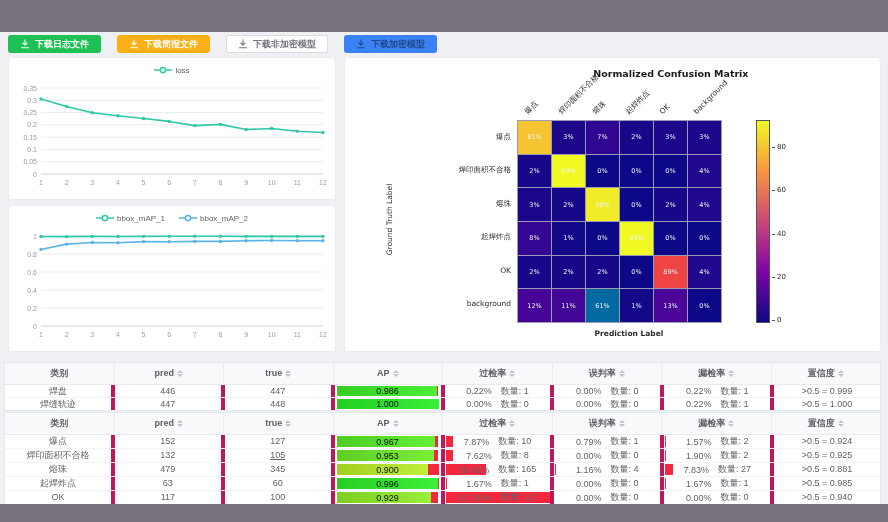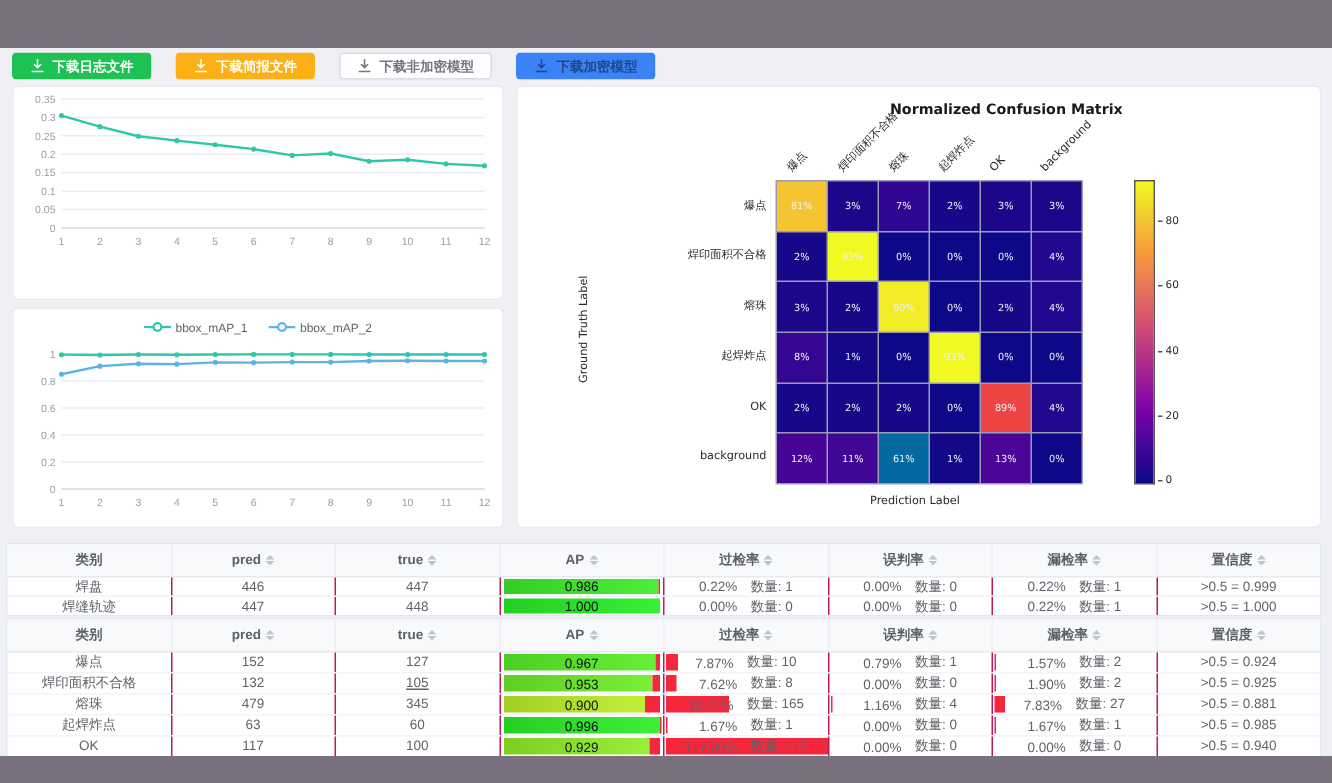--- a/index.html
+++ b/index.html
@@ -31,21 +31,21 @@
   .hm-cbar{position:absolute;border:1px solid #555;}
   .hm-cbtick{position:absolute;font-family:"DejaVu Sans",sans-serif;font-size:7px;color:#2a2a2a;}
   .hm-cbtick:before{content:"";position:absolute;left:-5px;top:4px;width:3px;height:1px;background:#555;}
   
   .tbl{position:absolute;left:4px;width:877px;background:#fff;border:1px solid #e4e7ed;box-sizing:border-box;}
   .t-head{display:flex;background:#f8f9fb;height:21px;border-bottom:1px solid #e8eaee;}
   .t-head .t-cell{font-weight:700;color:#5d6066;line-height:21px;border-right:1px solid #eceef2;}
   .t-cell{flex:1 1 0;min-width:0;text-align:center;font-size:9px;color:#5f6368;position:relative;box-sizing:border-box;}
   .t-row{display:flex;border-bottom:1px solid #f3f4f6;}
   .t-row:last-child{border-bottom:none;}
-  .t-row .t-cell{border-right:1px solid #be185d;}
+  .t-row .t-cell{border-right:4px solid #be185d;}
   .t-cell:last-child{border-right:none!important;}
   .sorter{display:inline-flex;flex-direction:column;margin-left:3px;vertical-align:middle;gap:1px;}
   .sorter i{display:block;width:0;height:0;border-left:3px solid transparent;border-right:3px solid transparent;}
   .sorter .car-up{border-bottom:3.5px solid #c0c4cc;}
   .sorter .car-down{border-top:3.5px solid #c0c4cc;}
   .ap-wrap{position:absolute;left:2px;right:2px;top:1px;bottom:1px;}
   .ap-green{position:absolute;left:0;top:0;bottom:0;}
   .ap-red{position:absolute;top:0;bottom:0;background:#f5273d;}
   .ap-text{position:absolute;left:0;right:0;top:0;bottom:0;color:#111;display:flex;align-items:center;justify-content:center;}
   .rate-bar{position:absolute;left:1px;top:1px;bottom:1px;background:#f5273d;}
@@ -77,20 +77,29 @@
           <span>下载非加密模型</span>
         </button>
         <button class="btn gray">
           <svg width="10" height="10" viewBox="0 0 12 12">
             <path d="M6 1v6 M3.5 4.8 L6 7.4 L8.5 4.8 M1.8 10.4 h8.4" stroke="currentColor" fill="none" stroke-width="1.3" stroke-linecap="round" stroke-linejoin="round"></path>
           </svg>
           <span>下载加密模型</span>
         </button>
       </div>
     <div class="card" id="card-loss">
+        <div class="legend">
+          <span class="legend-item">
+            <svg width="18" height="8" viewBox="0 0 18 8">
+              <line x1="0" y1="4" x2="18" y2="4" stroke="#2fc8a7" stroke-width="1.5"></line>
+              <circle cx="9" cy="4" r="2.6" fill="#fff" stroke="#2fc8a7" stroke-width="1.5"></circle>
+            </svg>
+            <span>loss</span>
+          </span>
+        </div>
         <svg width="322" height="114" viewBox="0 0 322 114" style="display: block; margin: 0px auto;">
           <line x1="30" y1="94" x2="312" y2="94" stroke="#e9ecf2" stroke-width="1"></line>
           <text x="26" y="96.5" text-anchor="end" font-size="7" fill="#9aa0a6">0</text>
           <line x1="30" y1="81.71428571428571" x2="312" y2="81.71428571428571" stroke="#e9ecf2" stroke-width="1"></line>
           <text x="26" y="84.21428571428571" text-anchor="end" font-size="7" fill="#9aa0a6">0.05</text>
           <line x1="30" y1="69.42857142857142" x2="312" y2="69.42857142857142" stroke="#e9ecf2" stroke-width="1"></line>
           <text x="26" y="71.92857142857142" text-anchor="end" font-size="7" fill="#9aa0a6">0.1</text>
           <line x1="30" y1="57.14285714285714" x2="312" y2="57.14285714285714" stroke="#e9ecf2" stroke-width="1"></line>
           <text x="26" y="59.64285714285714" text-anchor="end" font-size="7" fill="#9aa0a6">0.15</text>
           <line x1="30" y1="44.85714285714285" x2="312" y2="44.85714285714285" stroke="#e9ecf2" stroke-width="1"></line>
@@ -245,21 +254,21 @@
         <div class="hm-rowlab" style="left: 60px; top: 107.25px; width: 106px;">焊印面积不合格</div>
         <div class="hm-collab" style="left: 217.75px; top: 49px;">焊印面积不合格</div>
         <div class="hm-rowlab" style="left: 60px; top: 140.75px; width: 106px;">熔珠</div>
         <div class="hm-collab" style="left: 251.583px; top: 49px;">熔珠</div>
         <div class="hm-rowlab" style="left: 60px; top: 174.25px; width: 106px;">起焊炸点</div>
         <div class="hm-collab" style="left: 285.417px; top: 49px;">起焊炸点</div>
         <div class="hm-rowlab" style="left: 60px; top: 207.75px; width: 106px;">OK</div>
         <div class="hm-collab" style="left: 319.25px; top: 49px;">OK</div>
         <div class="hm-rowlab" style="left: 60px; top: 241.25px; width: 106px;">background</div>
         <div class="hm-collab" style="left: 353.083px; top: 49px;">background</div>
-        <div class="hm-axis" style="left: 185px; top: 271px; width: 160px;">Prediction Label</div>
+        <div class="hm-axis" style="left: 204px; top: 271px; width: 160px; font-weight: bold;">Prediction Label</div>
         <div class="hm-axis" style="left: -56px; top: 156.5px; width: 200px; transform: rotate(-90deg);">Ground Truth Label</div>
         <div class="hm-cbar" style="left: 411px; top: 62px; width: 12px; height: 201px; background: linear-gradient(to top, rgb(13, 8, 135) 0%, rgb(126, 3, 168) 25%, rgb(204, 71, 120) 50%, rgb(248, 149, 64) 75%, rgb(240, 249, 33) 100%);"></div>
         <div class="hm-cbtick" style="left: 432px; top: 258px;">0</div>
         <div class="hm-cbtick" style="left: 432px; top: 214.774px;">20</div>
         <div class="hm-cbtick" style="left: 432px; top: 171.548px;">40</div>
         <div class="hm-cbtick" style="left: 432px; top: 128.323px;">60</div>
         <div class="hm-cbtick" style="left: 432px; top: 85.0968px;">80</div>
       </div>
     <div class="tbl" id="table1" style="top:330px;">
         <div class="t-head">

